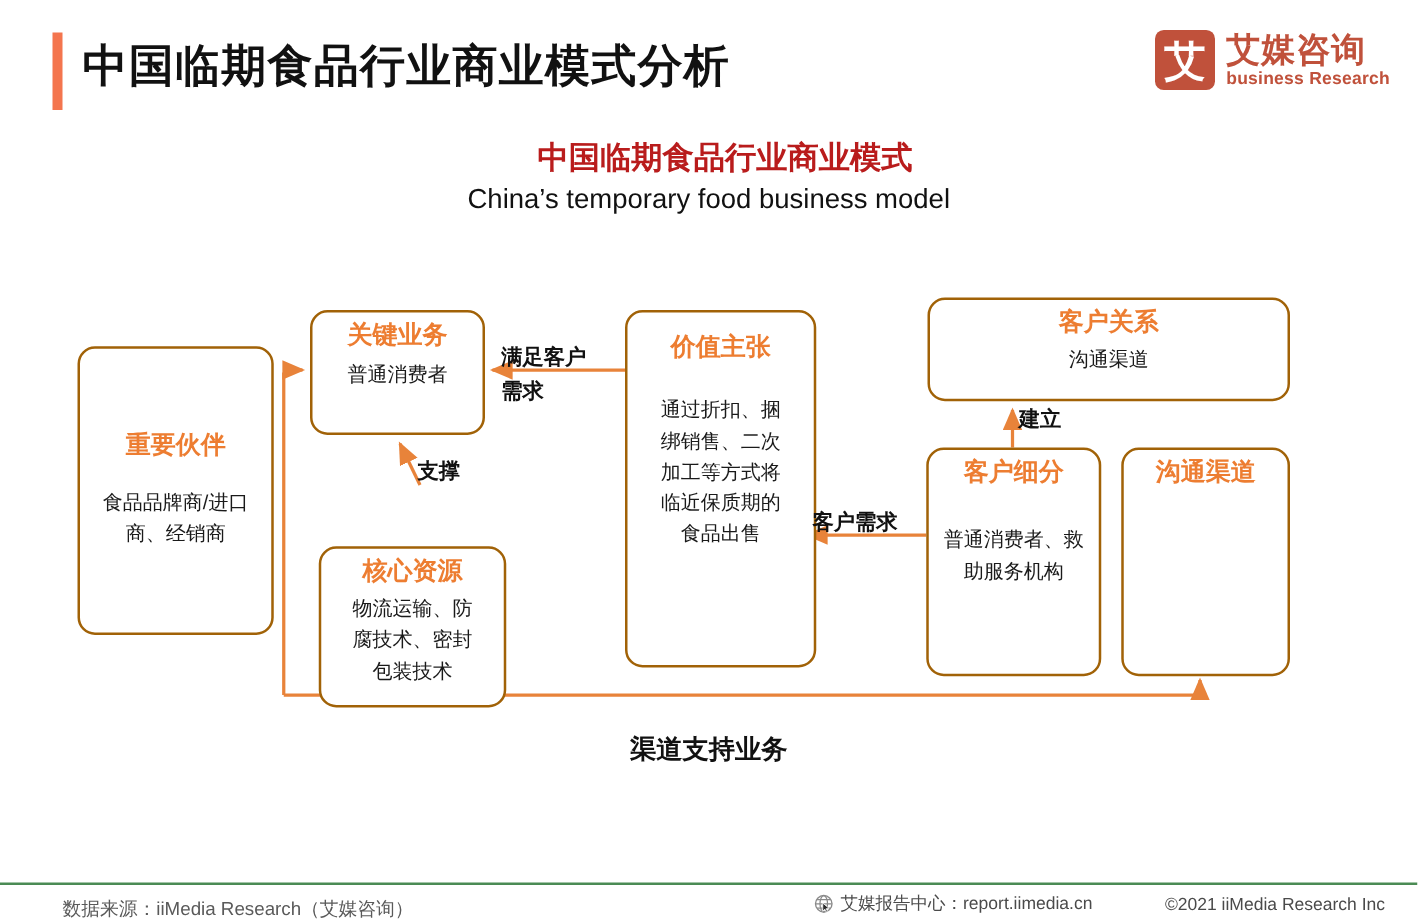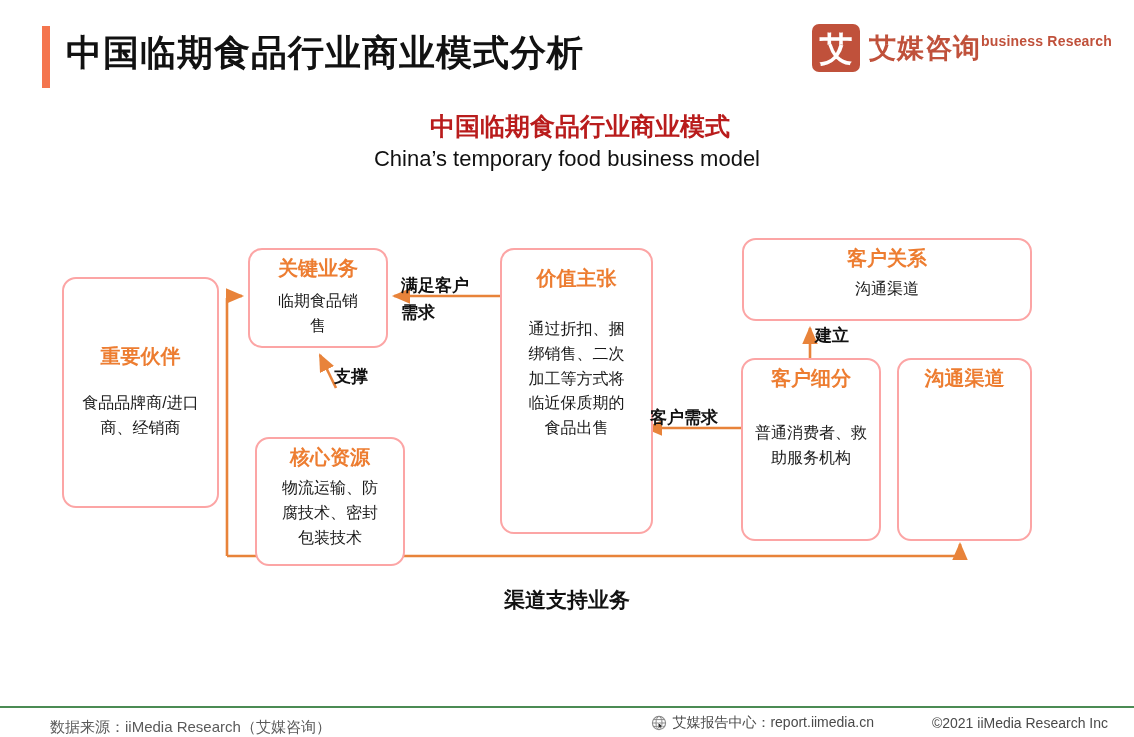--- a/index.html
+++ b/index.html
@@ -52,20 +52,21 @@
     color: #ffffff;
     font-size: 33px;
     font-weight: bold;
     display: flex;
     align-items: center;
     justify-content: center;
     line-height: 1;
   }
   #logo-text-wrap {
     display: flex;
+    flex-direction: column;
     justify-content: center;
     line-height: 1.05;
   }
   #logo-cn {
     font-size: 27px;
     font-weight: bold;
     color: #C0513B;
     letter-spacing: 1px;
   }
   #logo-en {
@@ -102,21 +103,21 @@
     left: 0;
     top: 0;
     width: 1134px;
     height: 737px;
     pointer-events: none;
   }
   #diagram svg { display: block; }
 
   .node {
     position: absolute;
-    border: 2px solid #fca5a5;
+    border: 2px solid #a16207;
     border-radius: 14px;
     background: #ffffff;
     box-sizing: border-box;
     display: flex;
     flex-direction: column;
     align-items: center;
     text-align: center;
   }
   .node-title {
     color: #ED7D31;
@@ -255,21 +256,21 @@
 </svg>
 </div>
 
 <div class="node" id="node-key-partners">
   <div class="node-title">重要伙伴</div>
   <div class="node-body" style="width:120px;">食品品牌商/进口商、经销商</div>
 </div>
 
 <div class="node" id="node-key-activities">
   <div class="node-title">关键业务</div>
-  <div class="node-body" style="width:82px;">临期食品销售</div>
+  <div class="node-body" style="width:82px;">普通消费者</div>
 </div>
 
 <div class="node" id="node-key-resources">
   <div class="node-title">核心资源</div>
   <div class="node-body" style="width:104px;">物流运输、防腐技术、密封包装技术</div>
 </div>
 
 <div class="node" id="node-value-prop">
   <div class="node-title">价值主张</div>
   <div class="node-body" style="width:106px;">通过折扣、捆绑销售、二次加工等方式将临近保质期的食品出售</div>

